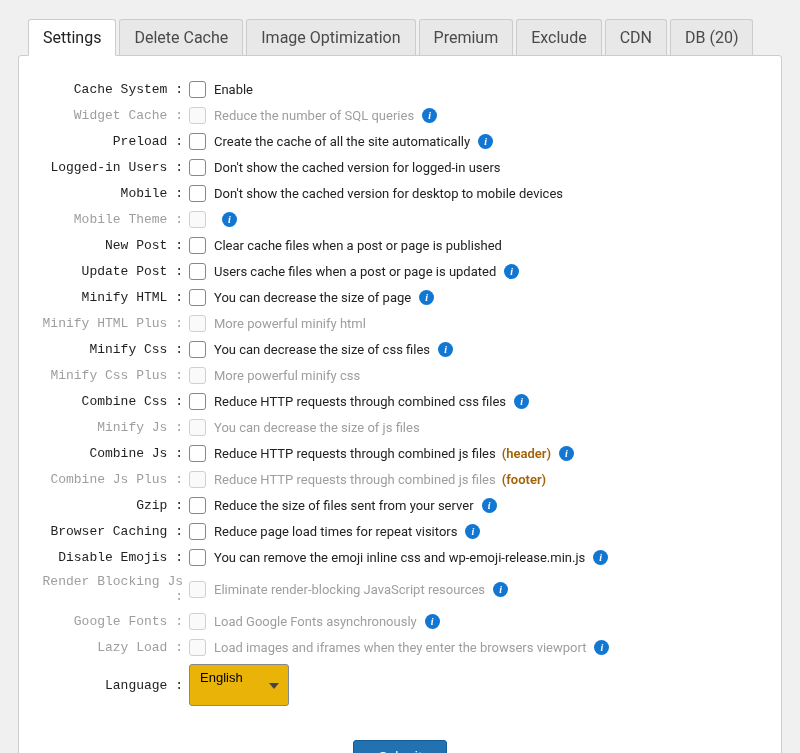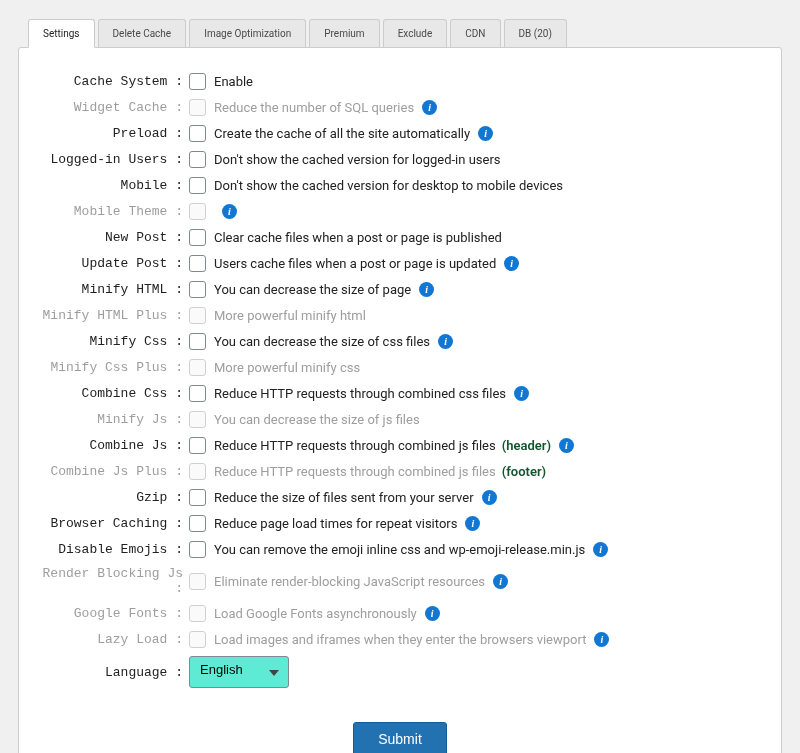--- a/index.html
+++ b/index.html
@@ -15,21 +15,21 @@
       gap: 3px;
       padding-left: 10px;
     }
     .tab {
       padding: 8px 14px;
       background: #e8e8e8;
       border: 1px solid #ccc;
       border-bottom: none;
       border-radius: 3px 3px 0 0;
       cursor: pointer;
-      font-size: 10px;
+      font-size: 16px;
       color: #4a4a4a;
       position: relative;
       top: 1px;
     }
     .tab.active {
       background: #fff;
       border-bottom: 1px solid #fff;
       z-index: 2;
       color: #222;
     }
@@ -72,45 +72,45 @@
     .checkbox.disabled {
       border-color: #d0d0d0;
       background: #fafafa;
       cursor: not-allowed;
     }
     .desc {
       font-size: 13px;
       color: #222;
     }
     .desc.disabled { color: #9e9e9e; }
-    .note-red { color: #14532d; font-weight: 600; margin-left: 6px; }
+    .note-red { color: #a16207; font-weight: 600; margin-left: 6px; }
     .info-icon {
       display: inline-flex;
       align-items: center;
       justify-content: center;
       width: 15px;
       height: 15px;
       border-radius: 50%;
       background: #1277d3;
       color: #fff;
       font-weight: bold;
       font-family: Georgia, serif;
       font-style: italic;
       font-size: 10px;
       margin-left: 8px;
       cursor: pointer;
       flex-shrink: 0;
     }
     .lang-select {
       border: 1px solid #7e8993;
       border-radius: 3px;
-      padding: 5px 28px 10px 10px;
+      padding: 5px 28px 20px 10px;
       font-size: 13px;
       appearance: none;
-      background: #5eead4;
+      background: #eab308;
       position: relative;
       min-width: 100px;
     }
     .select-wrap {
       position: relative;
       display: inline-block;
     }
     .select-wrap::after {
       content: "";
       position: absolute;

